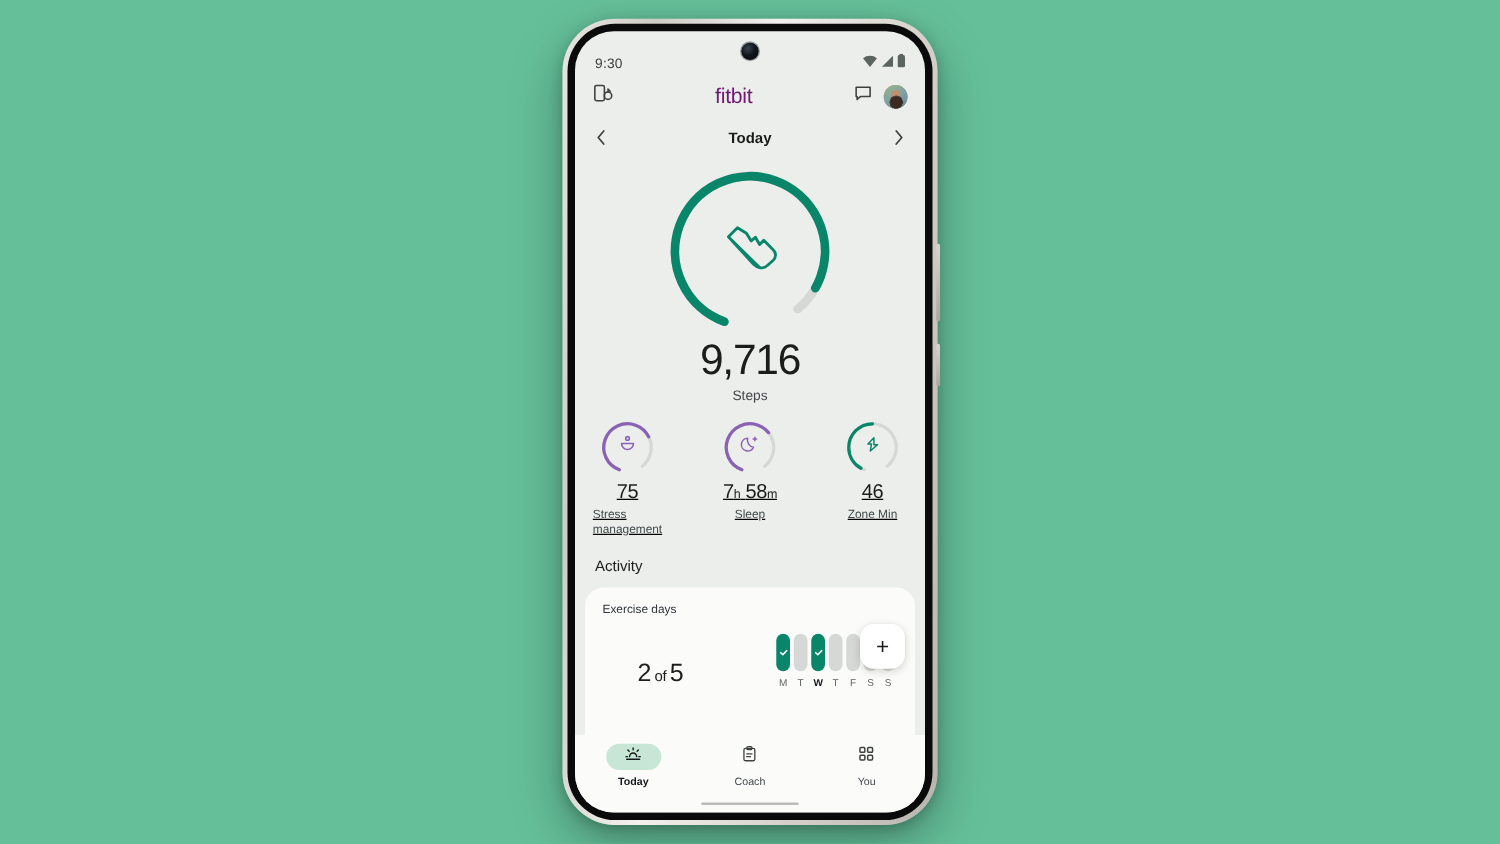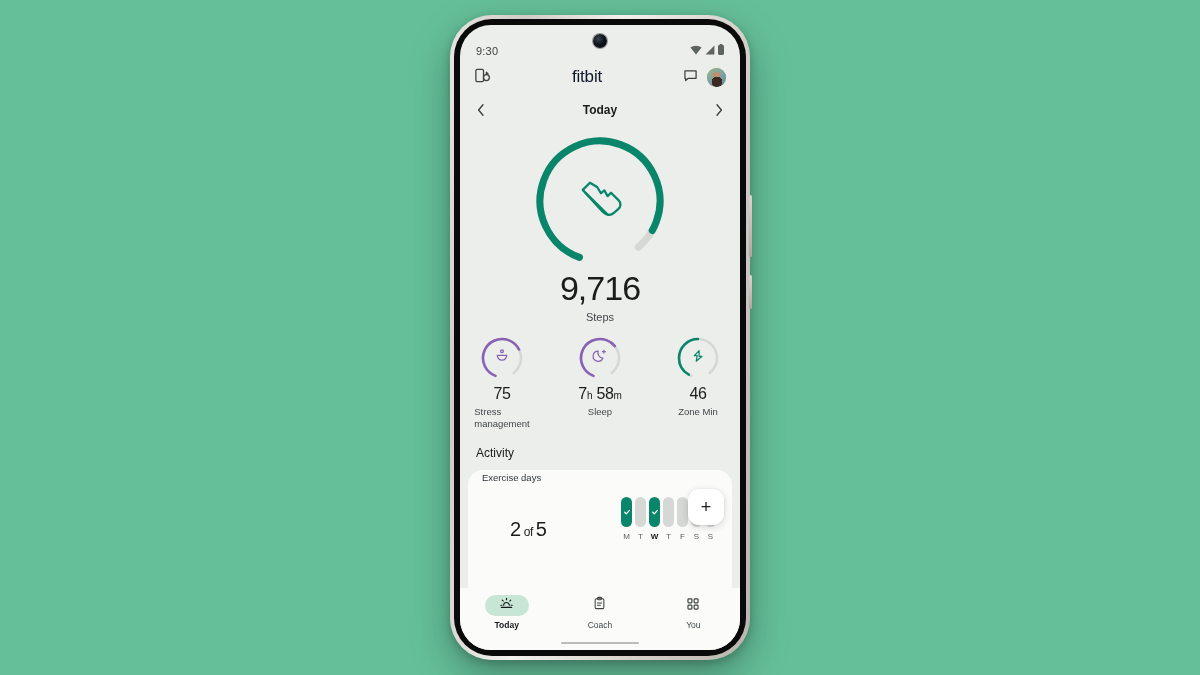--- a/index.html
+++ b/index.html
@@ -46,21 +46,21 @@
     box-shadow:0 0 0 1px rgba(0,0,0,.35);
   }
   .status-icons{ display:flex; align-items:center; gap:3px; }
 
   
   .appbar{
     height:40px; flex:0 0 40px;
     display:flex; align-items:center; justify-content:space-between;
     padding:0 14px;
   }
-  .brand{ font-size:17px; color:#0f172a; letter-spacing:-.2px; }
+  .brand{ font-size:17px; color:#701a75; letter-spacing:-.2px; }
   .appbar-right{ display:flex; align-items:center; gap:9px; }
   .avatar{
     width:19px; height:19px; border-radius:50%; overflow:hidden;
     background:#8fa876; position:relative; flex:0 0 19px;
   }
   .avatar::before{
     content:""; position:absolute; left:-10%; top:-10%; width:120%; height:120%;
     background:
       radial-gradient(circle at 52% 72%, #3a2a22 0 26%, transparent 27%),
       radial-gradient(circle at 50% 44%, #c08f6c 0 22%, transparent 23%),
@@ -75,32 +75,32 @@
   .datenav .label{ font-size:12px; color:#1b1c1b; font-weight:bold; }
   .chev{ color:#3d4140; display:flex; }
 
   
   .hero{ flex:0 0 auto; display:flex; flex-direction:column; align-items:center; padding-top:6px; }
   .ring-main{ width:144px; height:144px; position:relative; }
   .steps-num{ font-size:34px; color:#1b1c1b; letter-spacing:-1px; margin-top:-2px; line-height:1; }
   .steps-lbl{ font-size:11px; color:#41474a; margin-top:6px; }
 
   
-  .metrics{ display:flex; justify-content:center; gap:24px; margin-top:12px; }
+  .metrics{ display:flex; justify-content:center; gap:24px; margin-top:12px;text-decoration:underline; }
   .metric{ width:74px; display:flex; flex-direction:column; align-items:center; }
   .metric-ring{ width:46px; height:46px; position:relative; }
   .metric-val{ font-size:16px; color:#1b1c1b; margin-top:5px; line-height:1; letter-spacing:-.3px; }
   .metric-val .u{ font-size:10px; }
   .metric-lbl{ font-size:9.5px; color:#41474a; margin-top:4px; line-height:1.25; }
 
   
   .activity-hd{ font-size:12px; color:#1b1c1b; padding:0 16px; margin-top:16px; }
   .card{
     margin:10px 8px 0; background:#fbfbfa; border-radius:15px 15px 0 0;
-    padding:2px 14px 0; position:relative; flex:1 1 auto; overflow:hidden;
+    padding:12px 14px 0; position:relative; flex:1 1 auto; overflow:hidden;
   }
   .card-title{ font-size:9.5px; color:#30353a; }
   .card-row{ display:flex; align-items:flex-end; justify-content:space-between; margin-top:14px; }
   .big-count{ font-size:20px; color:#1b1c1b; letter-spacing:-.4px;margin-left:28px; }
   .big-count .small{ font-size:12px; }
   .days{ position:relative; display:flex; align-items:flex-start; gap:3px; padding-right:2px; }
   .day{ width:11px; display:flex; flex-direction:column; align-items:center; }
   .pill{
     width:11px; height:30px; border-radius:6px; background:#d6d8d6;
     display:flex; align-items:center; justify-content:center;

